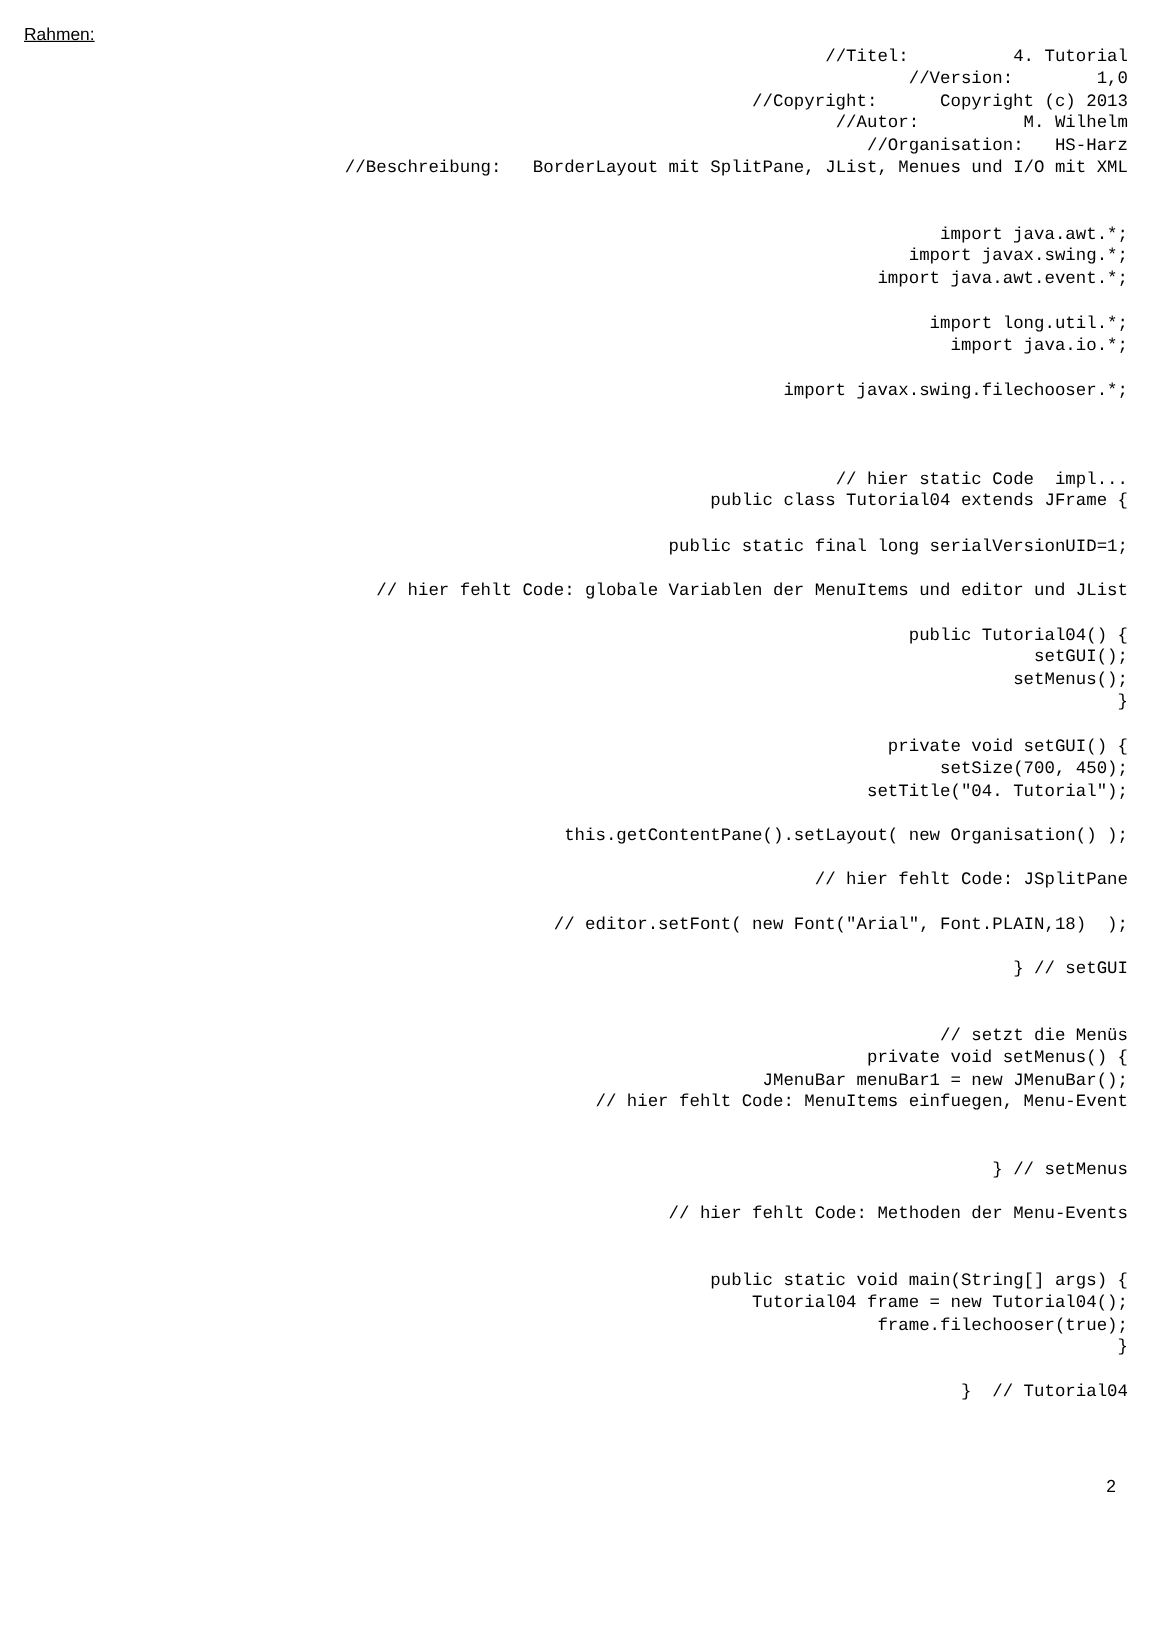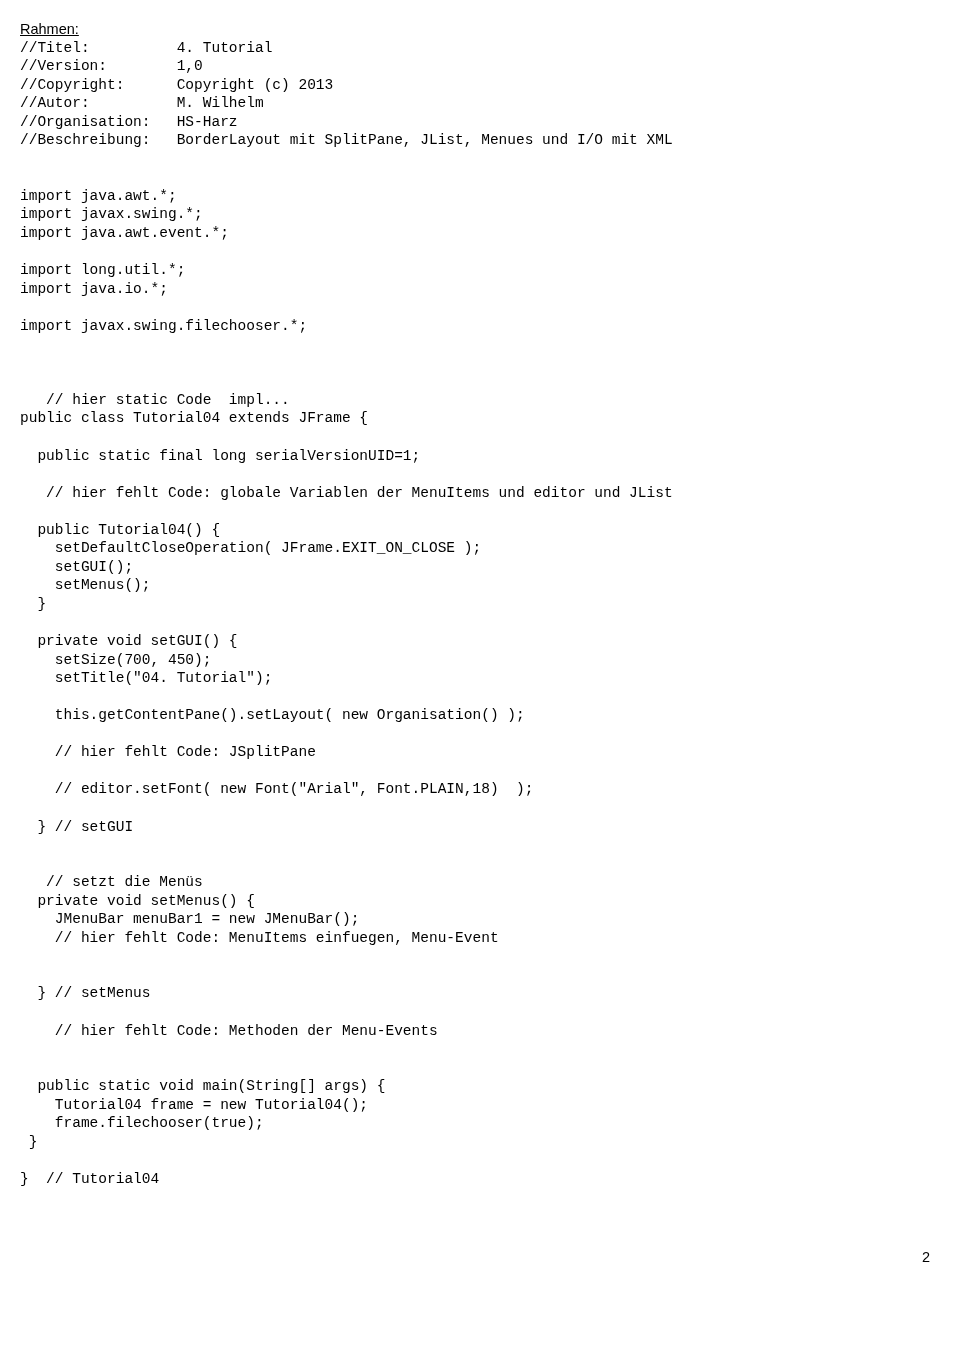--- a/index.html
+++ b/index.html
@@ -11,20 +11,21 @@
     background: #fff;
     color: #000;
     width: 920px;
   }
   .heading {
     font-family: Arial, Helvetica, sans-serif;
     text-decoration: underline;
   }
   .line {
     white-space: pre;
+    text-align: right;
   }
   .page-number {
     font-family: Arial, Helvetica, sans-serif;
     text-align: right;
     margin-top: 60px;
     padding-right: 10px;
   }
 </style>
 </head>
 <body>
@@ -79,21 +80,20 @@
 <br>
 
 <div>
   <div class="line">   // hier fehlt Code: globale Variablen der MenuItems und editor und JList</div>
 </div>
 
 <br>
 
 <div>
   <div class="line">  public Tutorial04() {</div>
-  <div class="line">    setDefaultCloseOperation( JFrame.EXIT_ON_CLOSE );</div>
   <div class="line">    setGUI();</div>
   <div class="line">    setMenus();</div>
   <div class="line">  }</div>
 </div>
 
 <br>
 
 <div>
   <div class="line">  private void setGUI() {</div>
   <div class="line">    setSize(700, 450);</div>

